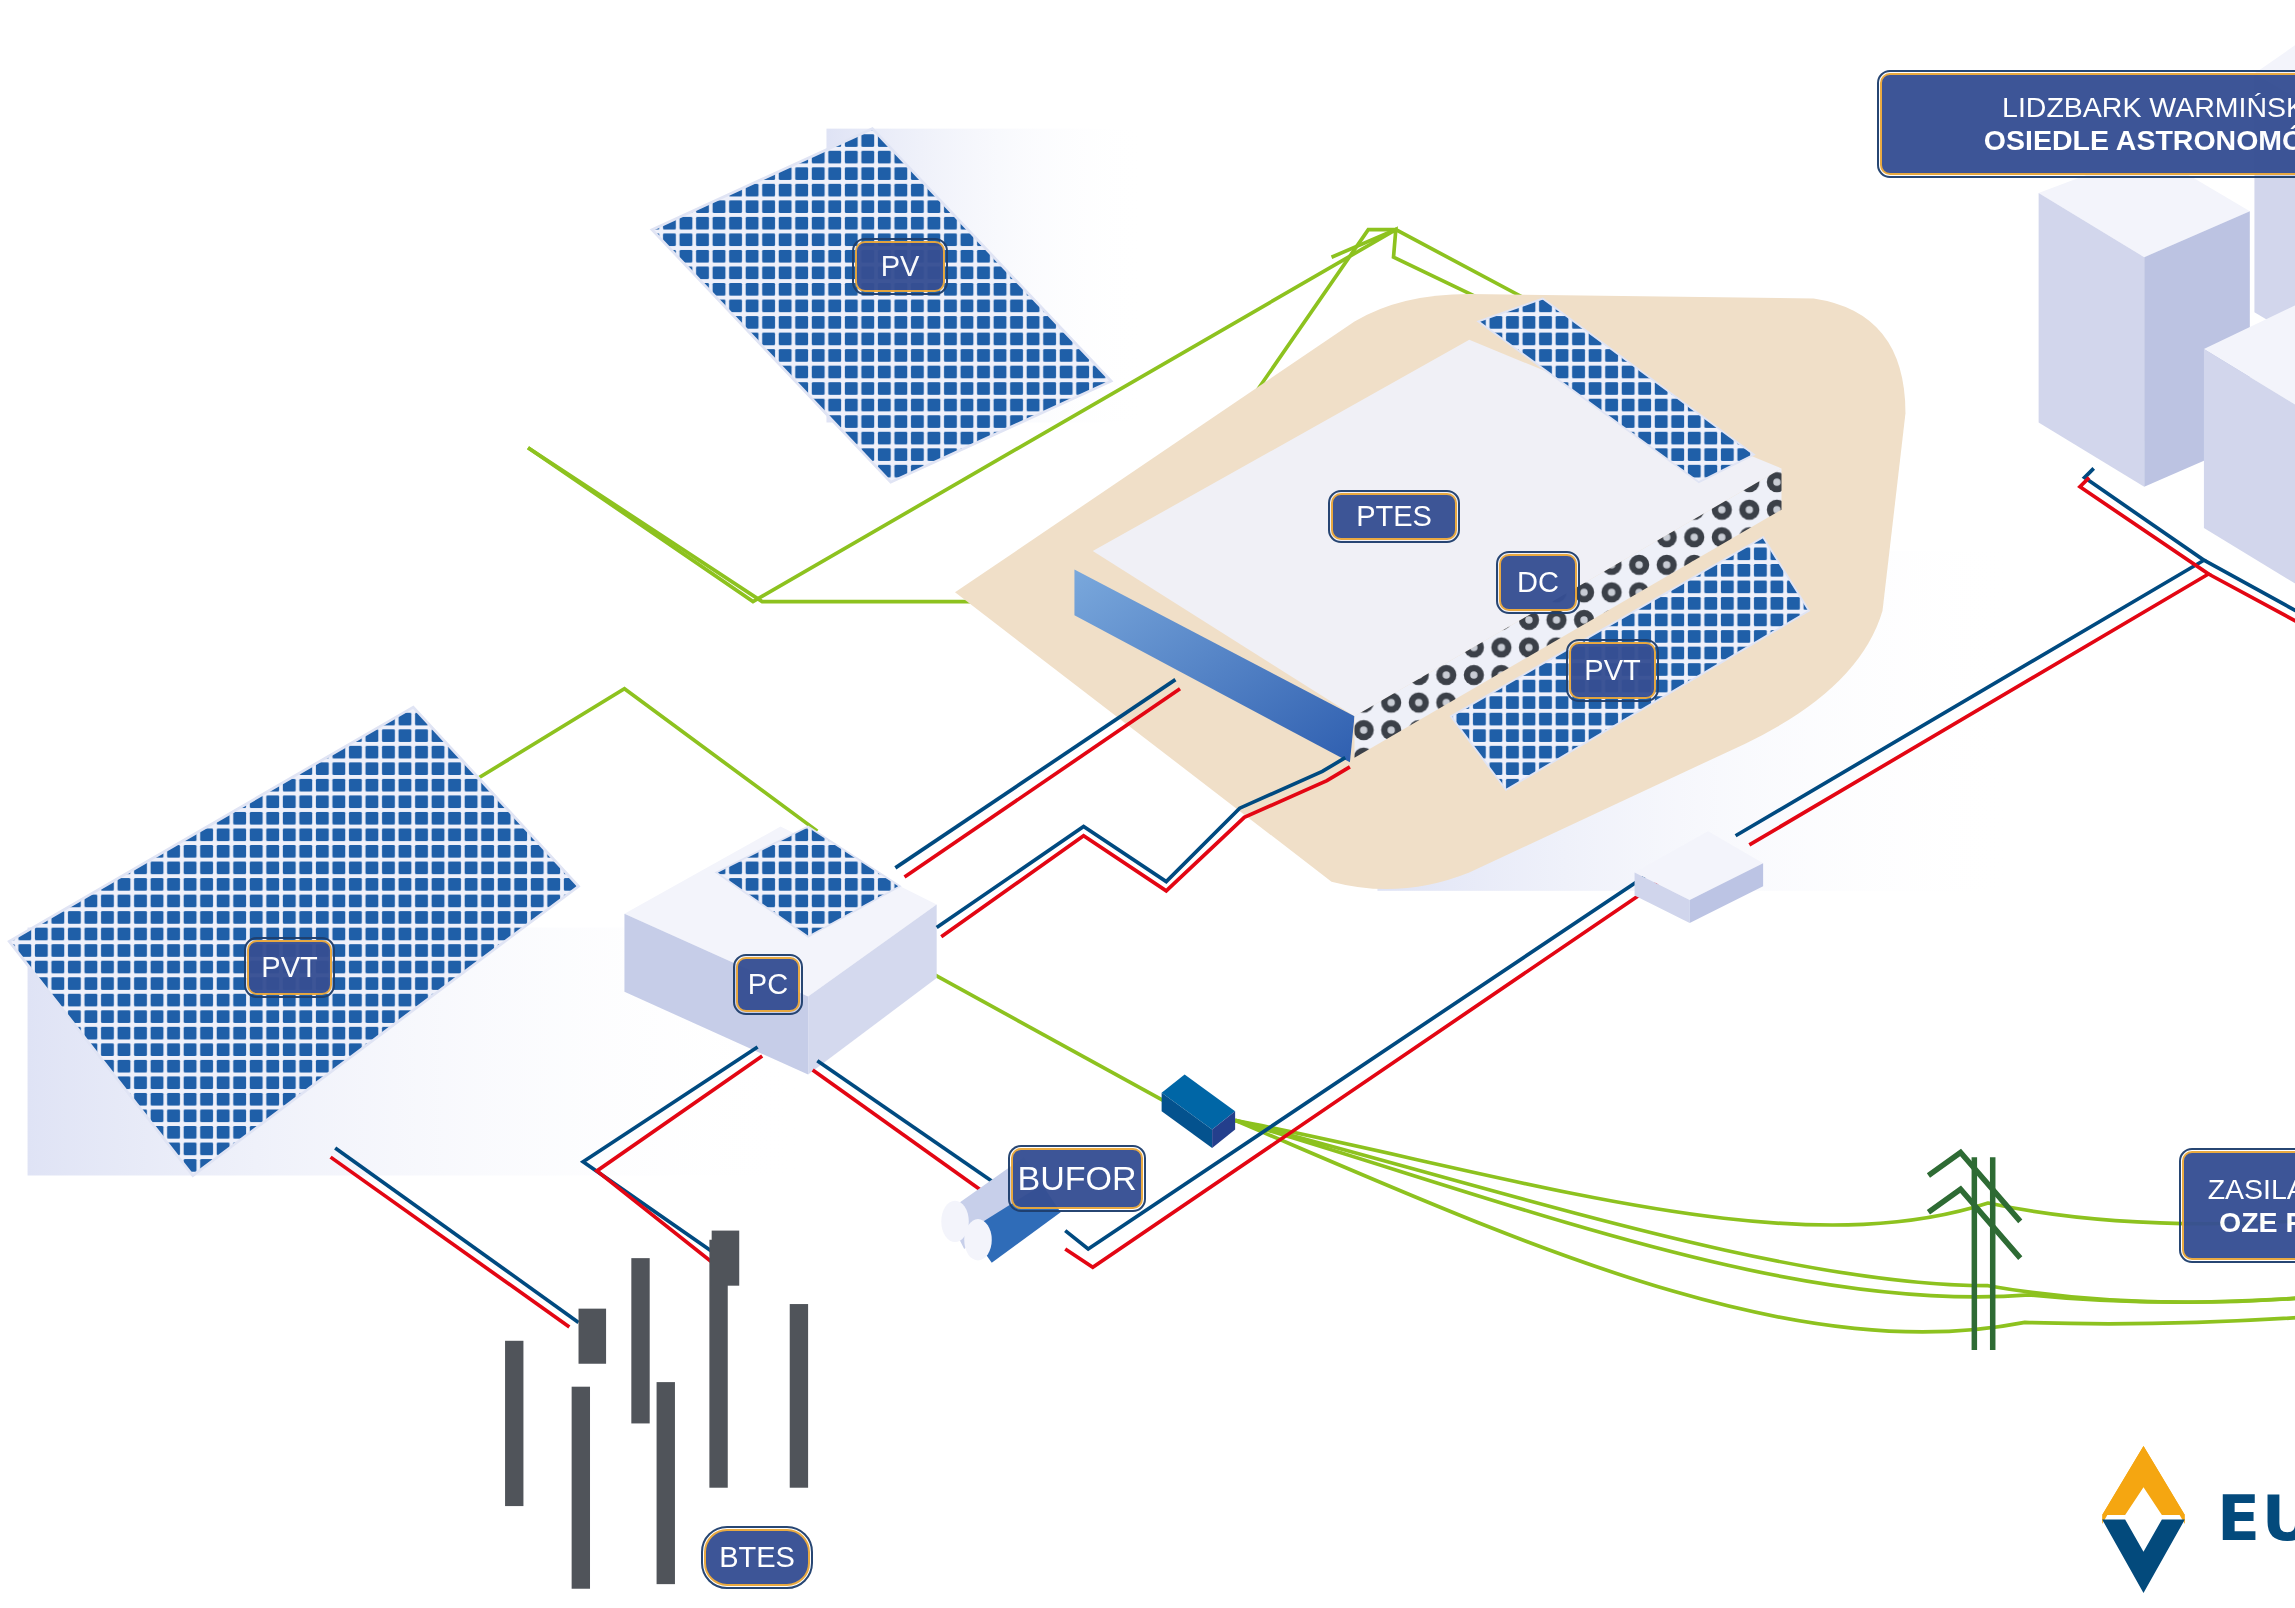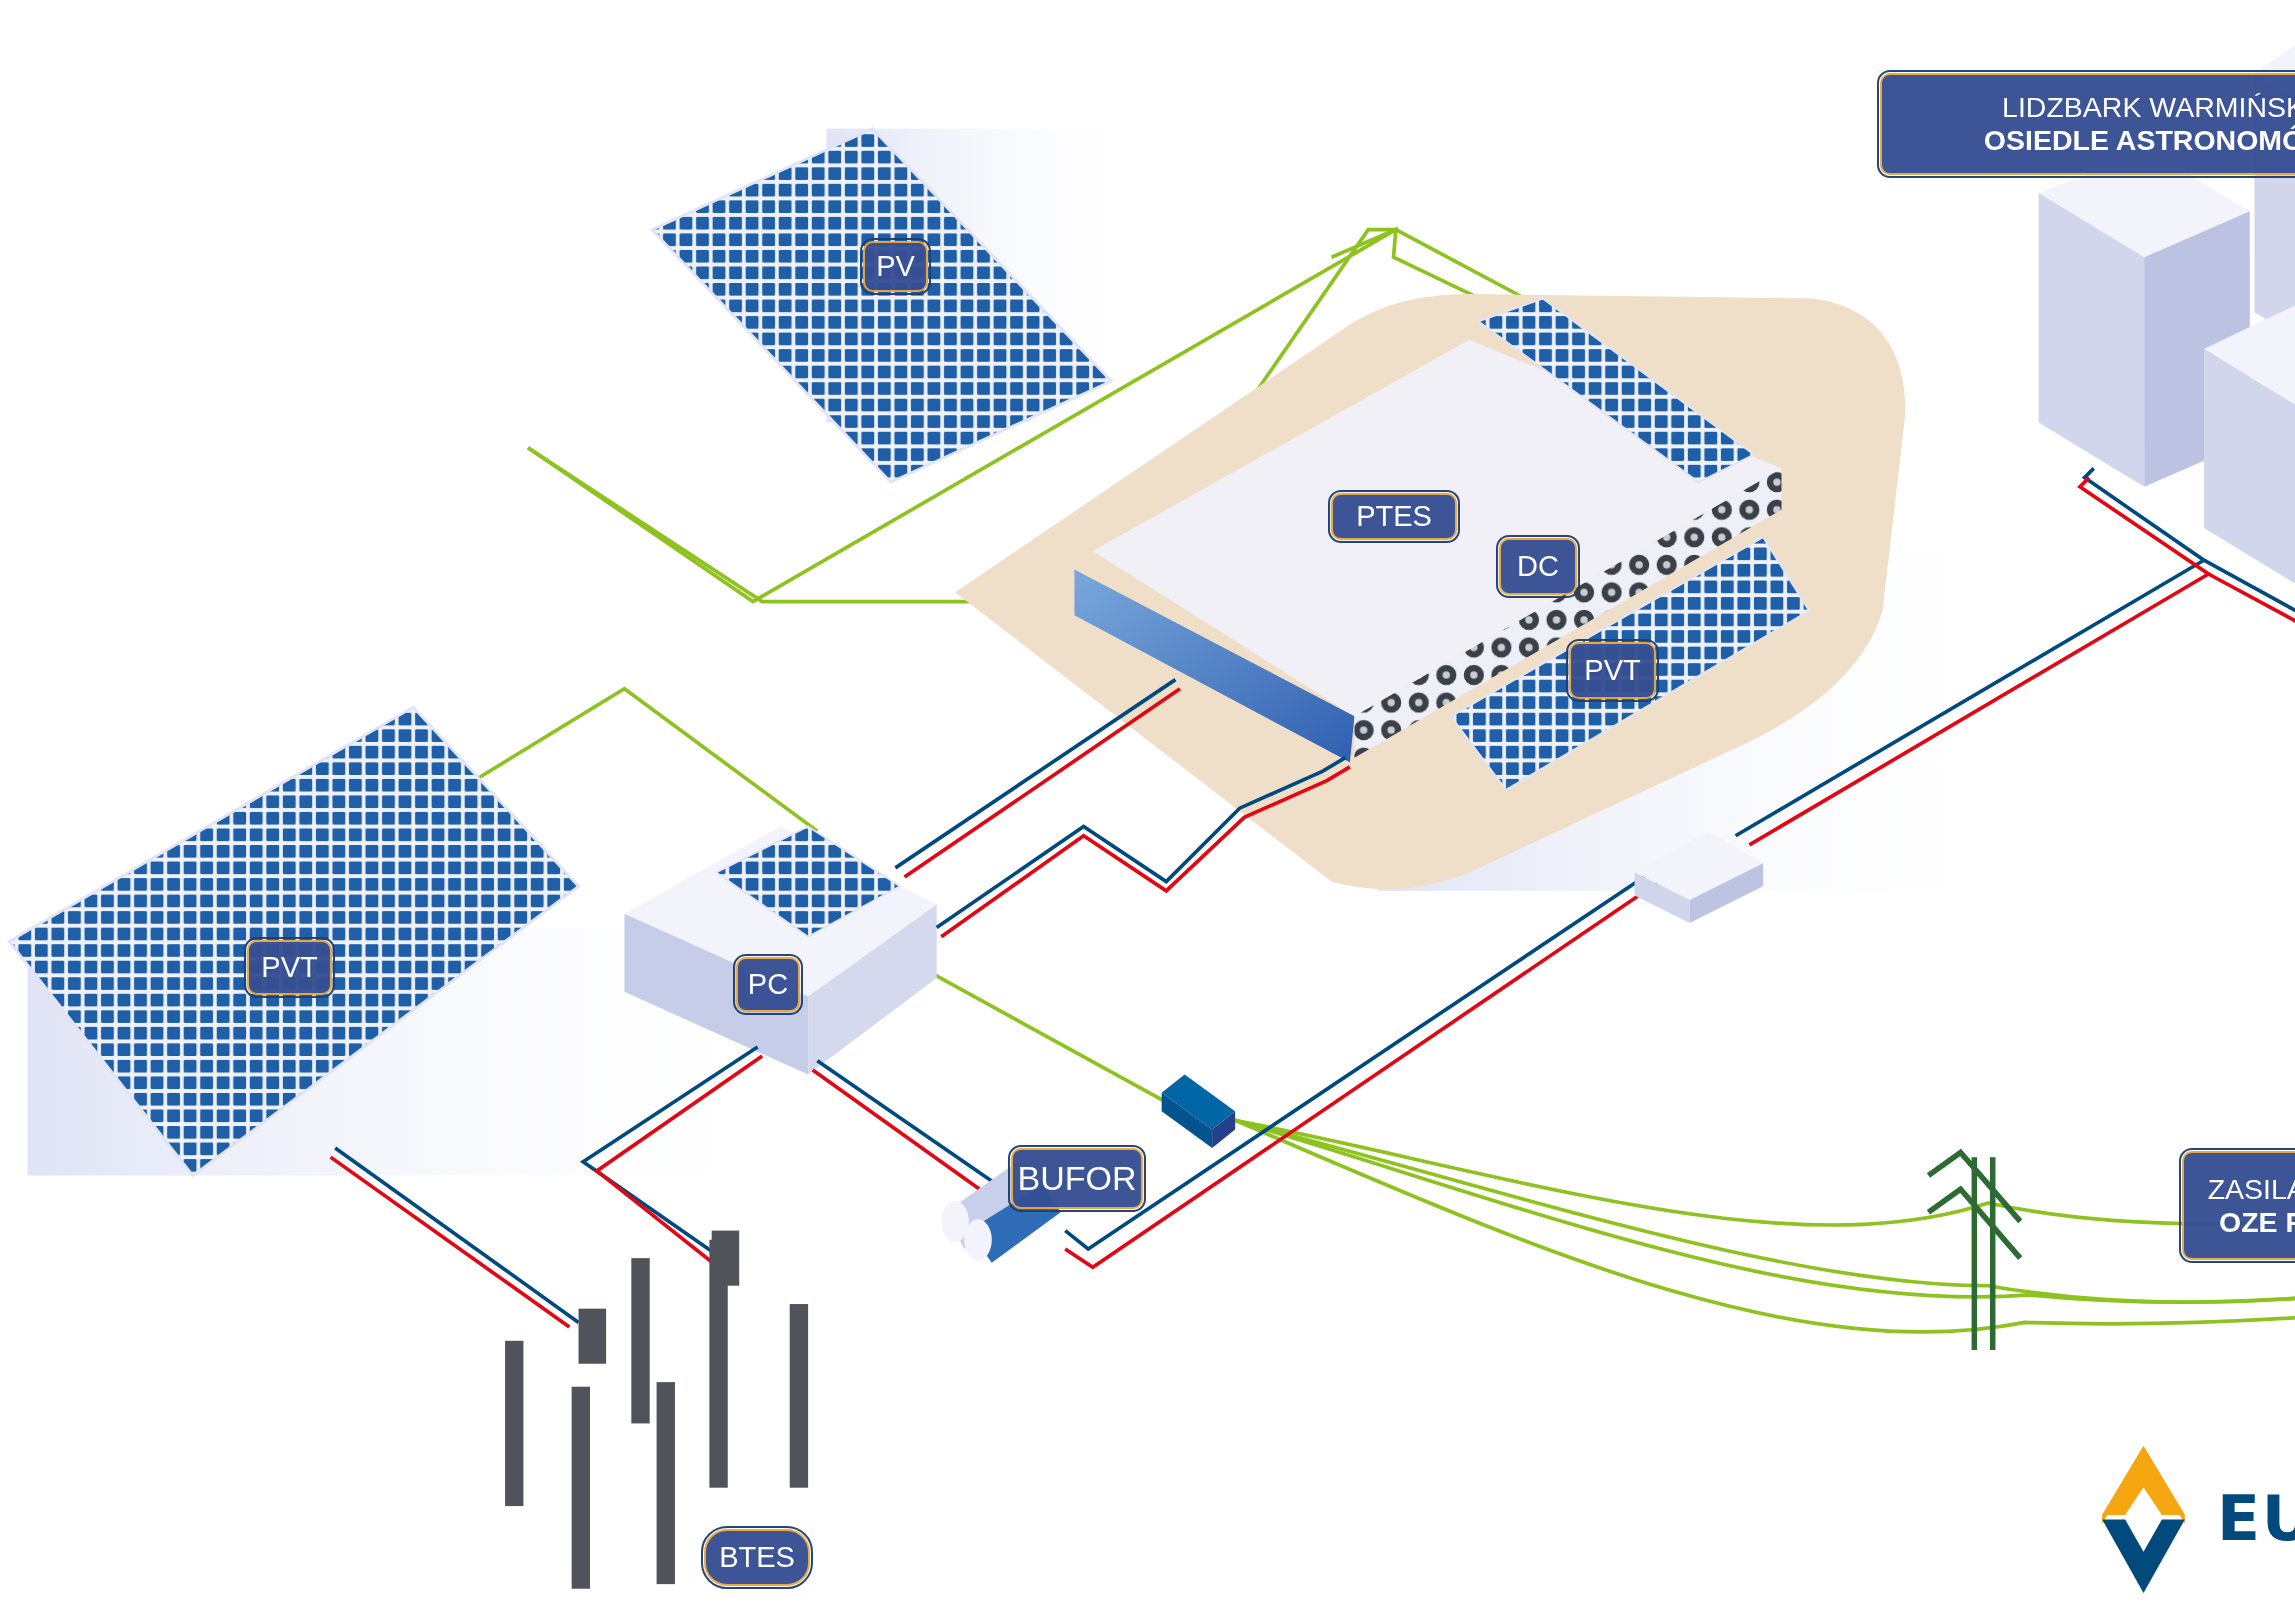--- a/index.html
+++ b/index.html
@@ -19,23 +19,23 @@
     text-align: center;
     display: flex;
     flex-direction: column;
     justify-content: center;
     align-items: center;
     box-sizing: border-box;
     opacity: 0.96;
   }
   .label .bold { font-weight: bold; }
   #lbl-lidzbark { left: 1880px; top: 73px; width: 555px; height: 102px; font-size: 28.5px; }
-  #lbl-pv { left: 855px; top: 241px; width: 65px; height: 51px; margin-left: 8px; }
+  #lbl-pv { left: 855px; top: 241px; width: 90px; height: 51px; }
   #lbl-ptes { left: 1331px; top: 493px; width: 126px; height: 47px; }
-  #lbl-dc { left: 1499px; top: 538px; width: 78px; height: 57px; }
+  #lbl-dc { left: 1499px; top: 554px; width: 78px; height: 57px; }
   #lbl-pvt-right { left: 1569px; top: 642px; width: 87px; height: 57px; }
   #lbl-pvt-left { left: 247px; top: 940px; width: 85px; height: 55px; }
   #lbl-pc { left: 736px; top: 957px; width: 64px; height: 55px; }
   #lbl-bufor { left: 1011px; top: 1148px; width: 132px; height: 61px; font-size: 34px; }
   #lbl-zasilanie { left: 2182px; top: 1151px; width: 197px; height: 109px; font-size: 28.5px; }
   #lbl-btes { left: 704px; top: 1529px; width: 106px; height: 57px; border-radius: 23px; }
 
   #logo { position: absolute; left: 2093px; top: 1446px; width: 670px; height: 147px; }
   #logo-text { position: absolute; left: 124px; top: 36px; font-family: "DejaVu Sans", sans-serif; font-weight: bold; font-size: 63px; letter-spacing: 1.8px; white-space: nowrap; }
   #logo-euros { color: #034a7c; }

